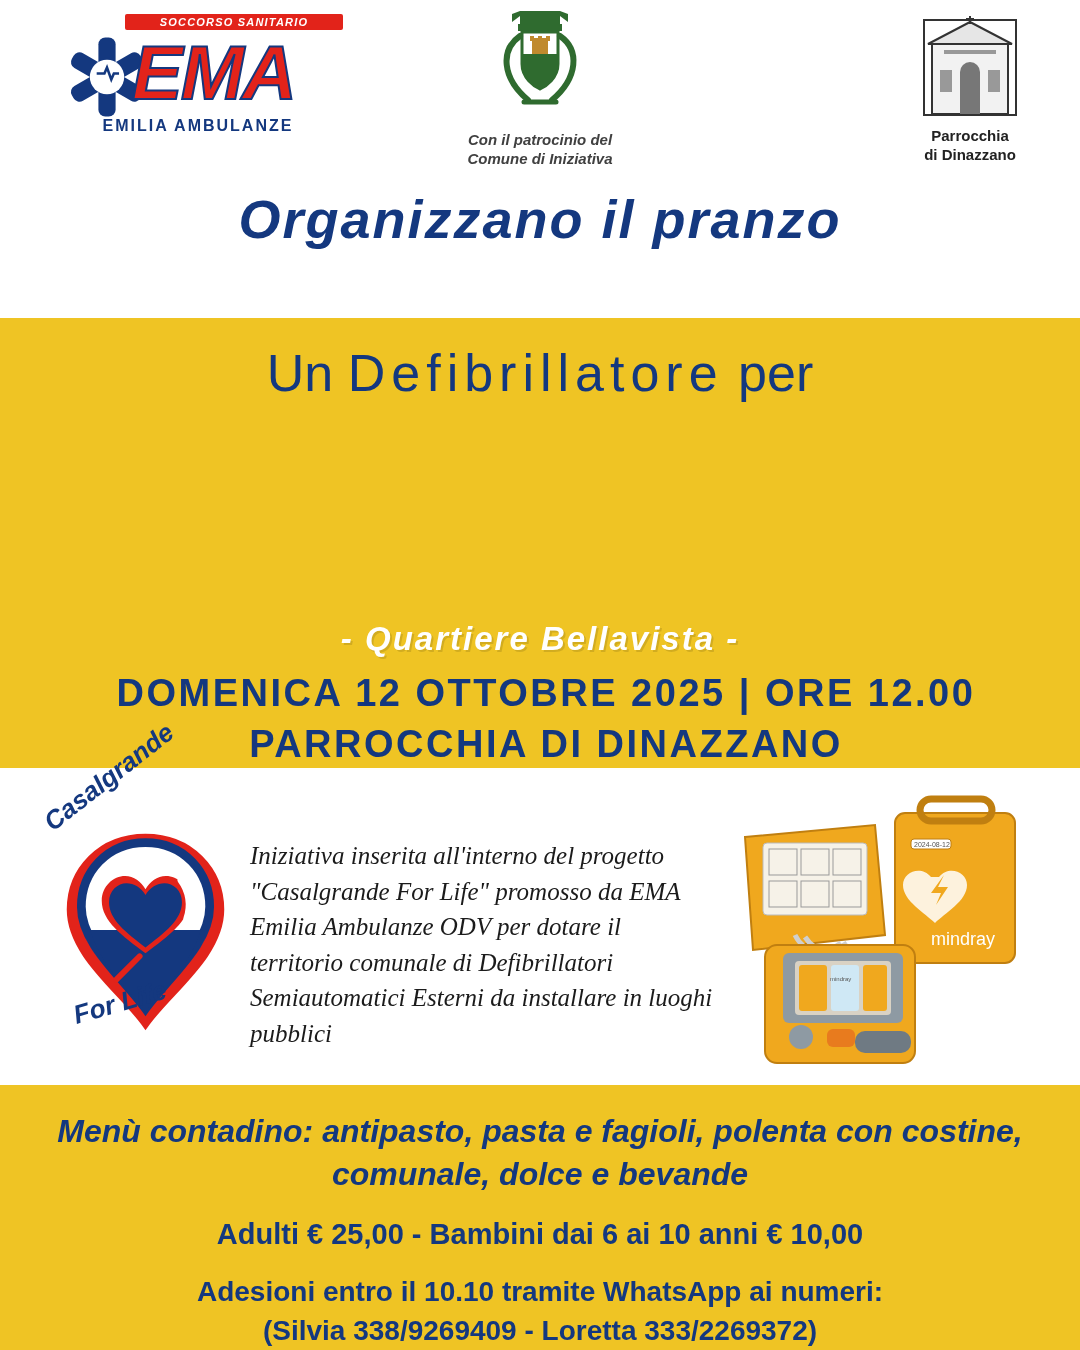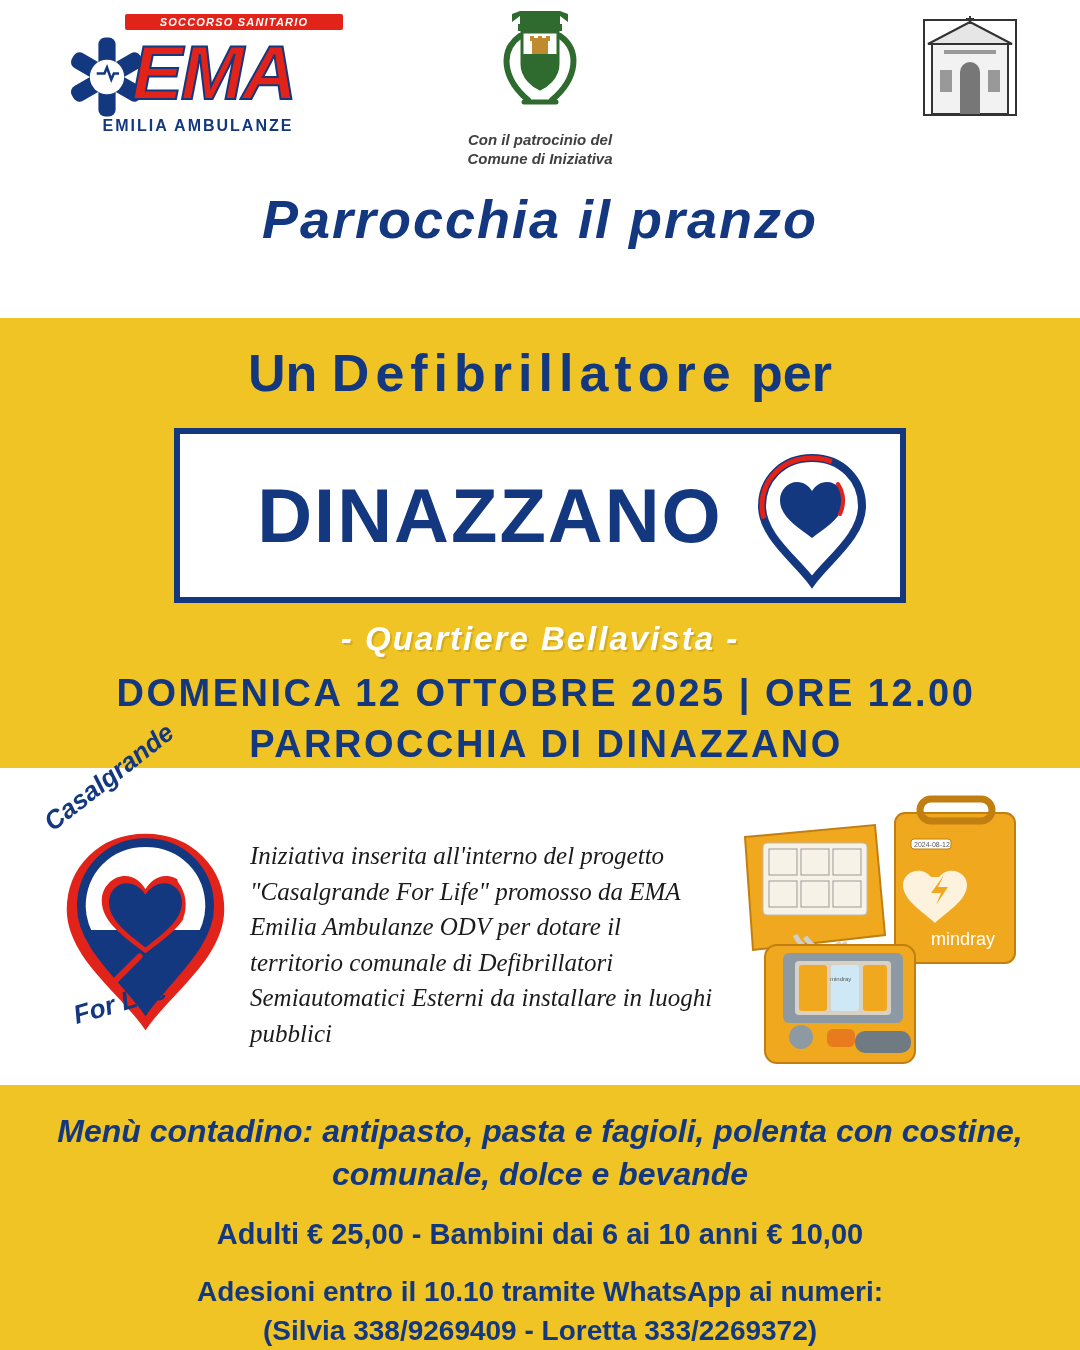--- a/index.html
+++ b/index.html
@@ -141,21 +141,21 @@
   }
 
   
   .main-head {
     position: absolute;
     top: 343px;
     left: 0;
     width: 1080px;
     text-align: center;
     font-size: 52px;
-    font-weight: bold;
+    font-weight: normal;
     color: #14387f;
   }
   .main-head .spaced {
     letter-spacing: 6px;
   }
 
   .framebox {
     position: absolute;
     top: 428px;
     left: 174px;
@@ -359,44 +359,37 @@
           <path d="M18 34 L60 12 L102 34 Z" fill="#e6e6e6" stroke="#333" stroke-width="2"></path>
           <rect x="22" y="34" width="76" height="70" fill="#f2f2f2" stroke="#333" stroke-width="2"></rect>
           <rect x="50" y="62" width="20" height="42" fill="#777"></rect>
           <path d="M50 62 a10 10 0 0 1 20 0 z" fill="#777"></path>
           <rect x="30" y="60" width="12" height="22" fill="#999"></rect>
           <rect x="78" y="60" width="12" height="22" fill="#999"></rect>
           <rect x="34" y="40" width="52" height="4" fill="#999"></rect>
           <path d="M60 6 v8 M56 9 h8" stroke="#333" stroke-width="2"></path>
         </svg>
       </div>
+      <div class="parrocchia-caption">
+        <div>Parrocchia</div>
+        <div>di Dinazzano</div>
+      </div>
     </div>
   </div>
 
   <div class="title">
-    <div>Parrocchia il pranzo</div>
+    <div>Organizzano il pranzo</div>
   </div>
 
   <div class="main-head">
     <span>Un</span>
     <span class="spaced">Defibrillatore</span>
     <span>per</span>
   </div>
 
-  <div class="framebox">
-    <div class="city">DINAZZANO</div>
-    <div class="pin-small">
-      <svg width="120" height="140" viewBox="0 0 120 140">
-        <path d="M60 8 C30 8 10 30 10 56 C10 86 44 110 60 132 C76 110 110 86 110 56 C110 30 90 8 60 8 Z" fill="none" stroke="#14387f" stroke-width="8"></path>
-        <path d="M60 8 C30 8 10 30 10 56 C10 86 44 110 60 132 C76 110 110 86 110 56 C110 30 90 8 60 8 Z" fill="none" stroke="#e2231a" stroke-width="5" stroke-dasharray="120 230" stroke-dashoffset="30"></path>
-        <path d="M60 88 C44 76 28 66 28 50 C28 40 36 32 45 32 C52 32 57 36 60 41 C63 36 68 32 75 32 C84 32 92 40 92 50 C92 66 76 76 60 88 Z" fill="#14387f"></path>
-        <path d="M86 34 a30 30 0 0 1 2 30" fill="none" stroke="#e2231a" stroke-width="4" stroke-linecap="round"></path>
-      </svg>
-    </div>
-  </div>
 
   <div class="quartiere">- Quartiere Bellavista -</div>
 
   <div class="datetime">
     <div>DOMENICA 12 OTTOBRE 2025 | ORE 12.00</div>
     <div>PARROCCHIA DI DINAZZANO</div>
   </div>
 
   <div class="cfl-logo">
     <div class="cfl-word-top">Casalgrande</div>

